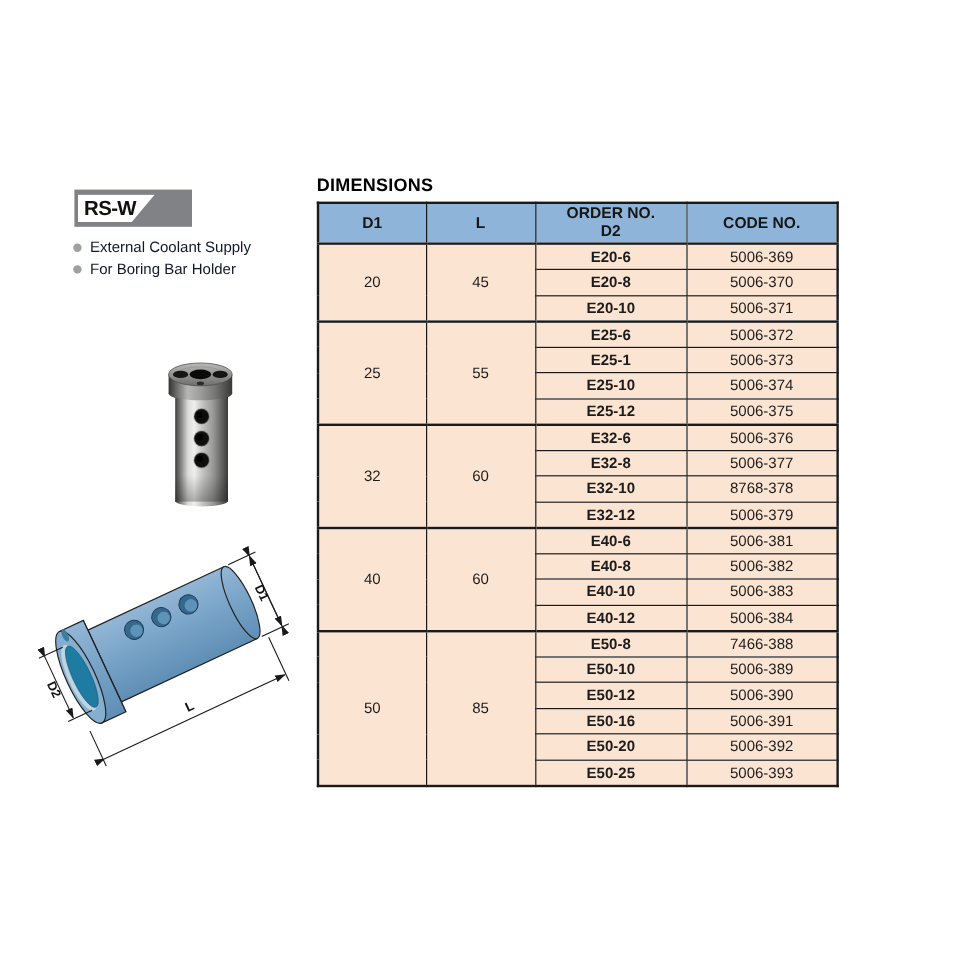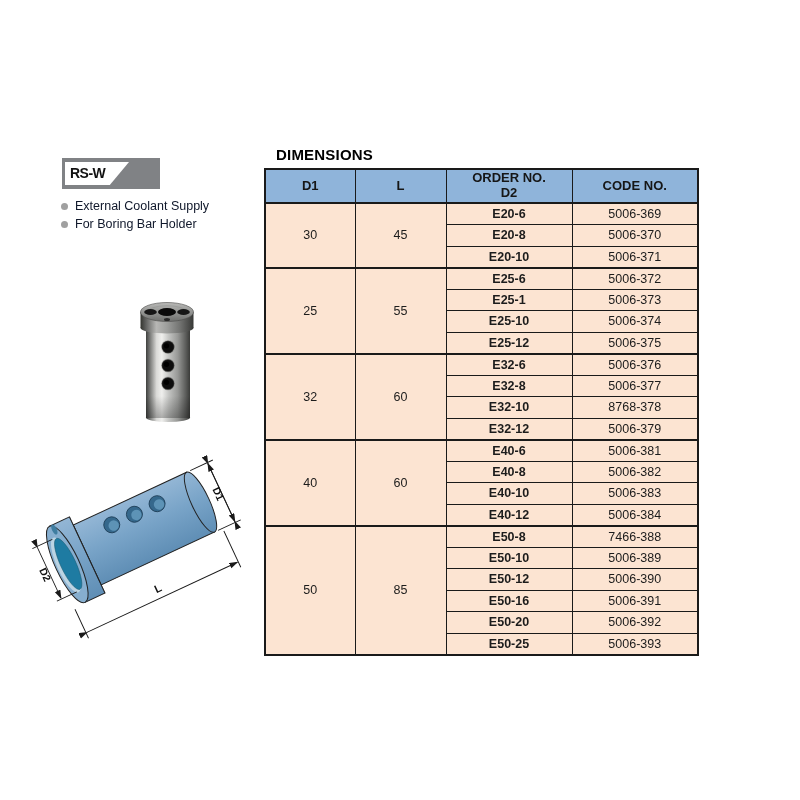--- a/index.html
+++ b/index.html
@@ -9,31 +9,31 @@
     --logo-bg:#808285;
   }
   *{margin:0;padding:0;box-sizing:border-box;}
   body{font-family:"Liberation Sans",sans-serif;background:#ffffff;}
   .screen{position:relative;width:800px;height:800px;background:#ffffff;overflow:hidden;}
 
   
   .logo{position:absolute;left:62px;top:158px;width:98px;height:31px;background:var(--logo-bg);}
   .logo-white{position:absolute;left:3px;top:4px;height:23px;width:64px;background:#ffffff;
     clip-path:polygon(0 0,100% 0,70% 100%,0 100%);}
-  .logo-text{position:absolute;left:8px;top:4px;font-size:14px;font-weight:bold;color:#101010;
+  .logo-text{position:absolute;left:8px;top:4px;font-size:17px;font-weight:bold;color:#101010;
     letter-spacing:-0.5px;line-height:23px;}
 
   
   .features{position:absolute;left:61px;top:199px;}
   .feature{display:flex;align-items:center;margin-bottom:4px;}
   .bullet{width:7px;height:7px;border-radius:50%;background:#a0a0a0;margin-right:7px;flex:0 0 auto;}
   .feature-label{font-size:12.5px;color:#0f172a;white-space:nowrap;}
 
   
-  .dim-title{position:absolute;left:264px;top:146px;font-size:15px;font-weight:bold;color:#000000;letter-spacing:0.2px;margin-left:12px;}
+  .dim-title{position:absolute;left:264px;top:146px;font-size:15px;font-weight:bold;color:#000000;letter-spacing:0.2px;}
   .dim-table{position:absolute;left:264px;top:168px;border-collapse:collapse;table-layout:fixed;}
   .dim-table th,.dim-table td{border:1px solid var(--table-border);text-align:center;vertical-align:middle;
     overflow:hidden;}
   .dim-table{border:2px solid var(--table-border);}
   .dim-table th{background:var(--table-header-bg);height:34px;font-size:13px;font-weight:bold;color:#161616;line-height:1.15;}
   .dim-table td{background:var(--table-cell-bg);height:21.5px;font-size:12.5px;color:#1c1c1c;padding:0;margin-left:28px;}
   .dim-table td.order-cell{font-weight:bold;}
   .dim-table tr.group-start td{border-top:2px solid var(--table-border);}
   .col-d1{width:90px;} .col-l{width:91px;} .col-order{width:126px;} .col-code{width:126px;}
 
@@ -184,21 +184,21 @@
         <th>L</th>
         <th>
           <div>ORDER NO.</div>
           <div>D2</div>
         </th>
         <th>CODE NO.</th>
       </tr>
     </thead>
     <tbody>
         <tr class="group-start">
-          <td rowspan="3">30</td>
+          <td rowspan="3">20</td>
           <td rowspan="3">45</td>
           <td class="order-cell">E20-6</td>
           <td class="code-cell">5006-369</td>
         </tr>
         <tr>
           <td class="order-cell">E20-8</td>
           <td class="code-cell">5006-370</td>
         </tr>
         <tr>
           <td class="order-cell">E20-10</td>

